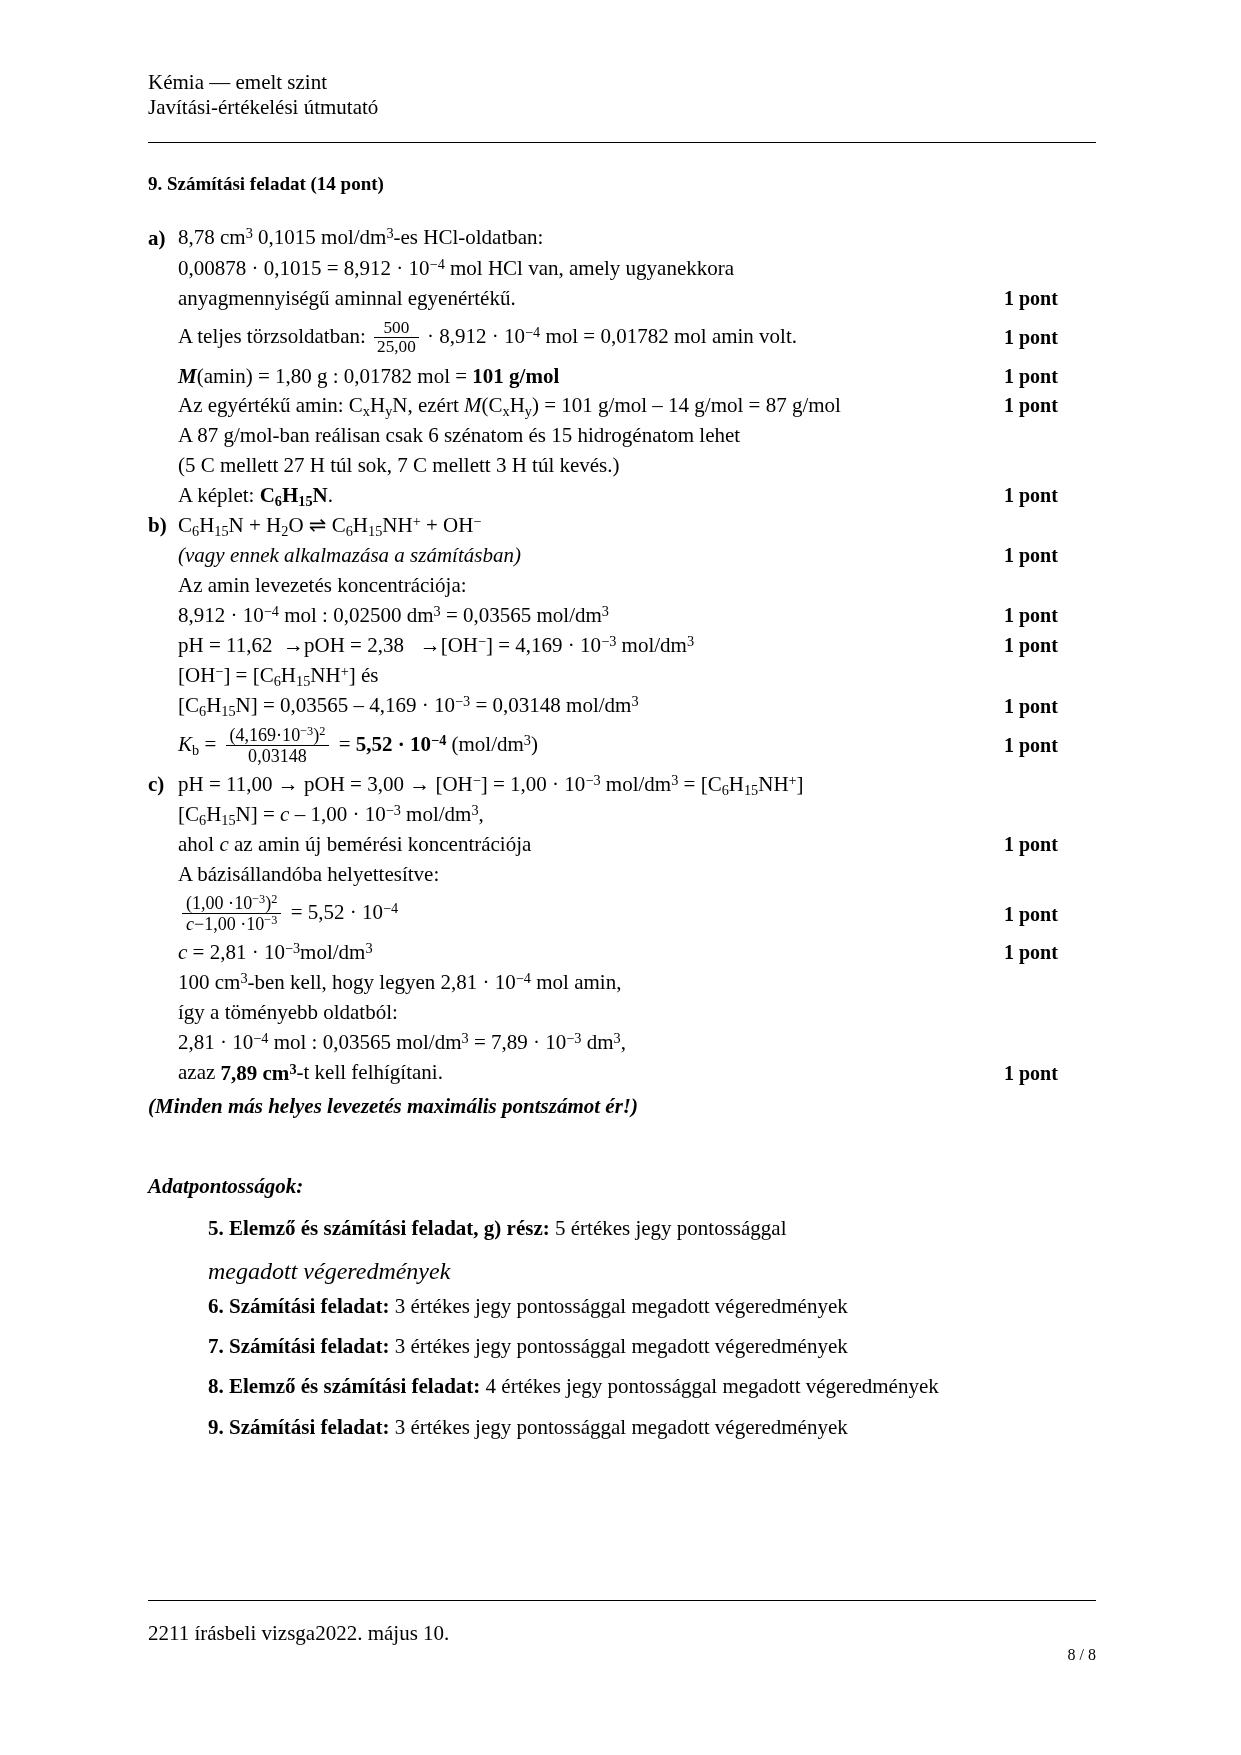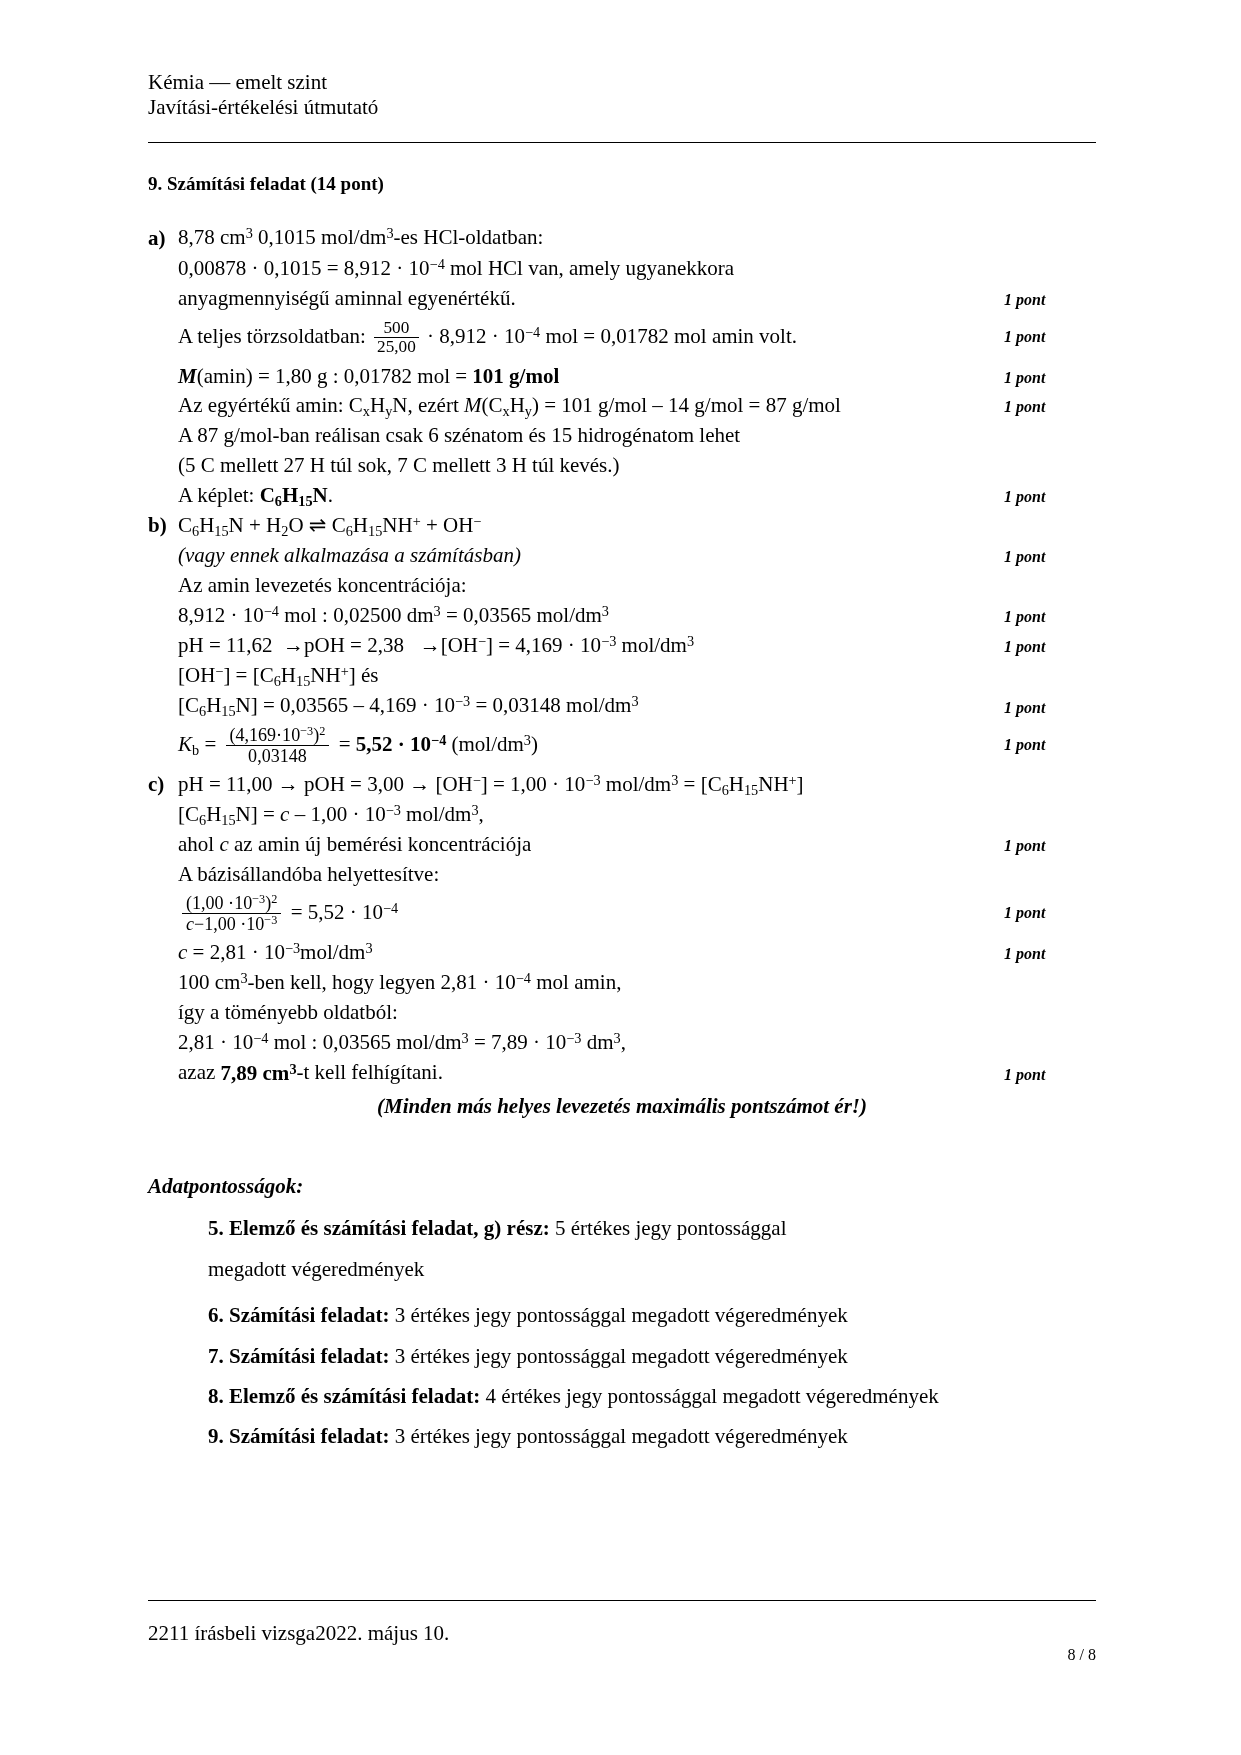--- a/index.html
+++ b/index.html
@@ -61,23 +61,22 @@
     width: 100%;
   }
   .line-text {
     flex: 1 1 auto;
     padding-right: 8px;
   }
   .pont {
     flex: 0 0 auto;
     width: 92px;
     text-align: left;
-    font-style: italic;
-    font-weight: bold;
-    font-size: 16px;
+    font-weight: bold;
+    font-size: 20px;
     white-space: nowrap;
   }
   .marker {
     display: inline-block;
     width: 30px;
     font-weight: bold;
   }
   .hang {
     padding-left: 30px;
   }
@@ -116,44 +115,44 @@
     display: block;
     border-bottom: 1.3px solid #000;
     padding: 0 4px;
   }
   .frac-lg .den {
     display: block;
     padding: 0 4px;
   }
   .tallrow { min-height: 48px; display:flex; align-items:center; }
   .center-note {
-    text-align: center;
     font-style: italic;
     font-weight: bold;
     font-size: 21px;
     margin-top: 4px;
   }
   .section-head {
     font-weight: bold;
     font-size: 21px;
     margin-top: 52px;
     margin-bottom: 14px;
     font-style: italic;
   }
   .acc-item {
     font-size: 21px;
     line-height: 1.45;
     margin-left: 60px;
     margin-bottom: 10px;
   }
   .acc-item2 {
-    font-size: 21px;
+    font-size: 24px;
     line-height: 1.45;
     margin-left: 0px;
-    margin-bottom: 16px;
+    margin-bottom: 2px;
+    font-style: italic;
   }
   
   .footer {
     position: absolute;
     left: 148px;
     top: 1600px;
     width: 948px;
   }
   .footer .rule-bottom {
     border-top: 1.6px solid #000;

